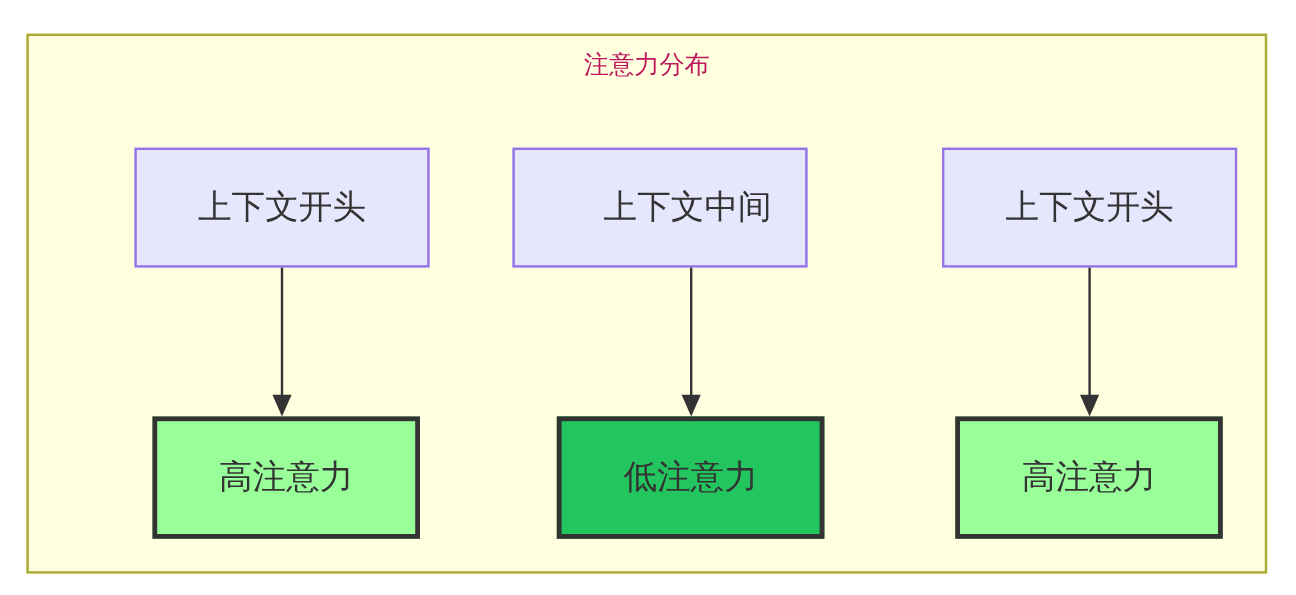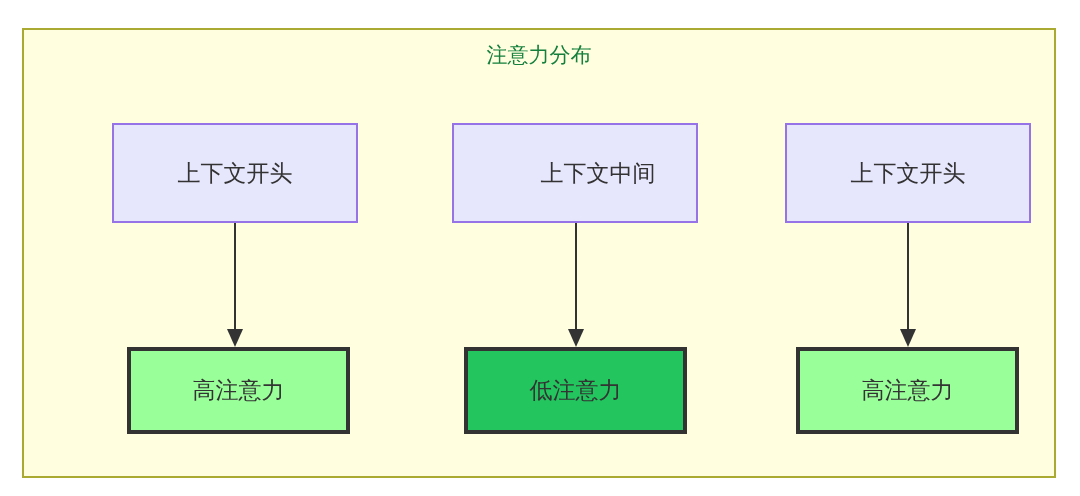--- a/index.html
+++ b/index.html
@@ -33,62 +33,62 @@
     box-sizing: border-box;
   }
 
   .subgraph-title {
     position: absolute;
     left: 0;
     top: 14px;
     width: 100%;
     text-align: center;
     font-size: 21px;
-    color: #15803d;
+    color: #be185d;
     line-height: 1;
     white-space: nowrap;
   }
 
   
   .node {
     position: absolute;
     box-sizing: border-box;
     display: flex;
     align-items: center;
     justify-content: center;
-    font-size: 23px;
+    font-size: 28px;
     color: #333333;
     white-space: nowrap;
     text-align: center;
   }
 
   .node.context {
     width: 246px;
     height: 100px;
     background: #e6e6fd;
     border: 2px solid #9673e6;
   }
 
   .node.attention {
     width: 223px;
-    height: 87px;
+    height: 102px;
     border: 4px solid #333333;
   }
 
   .node.attention.high {
     background: #99ff99;
   }
 
   .node.attention.low {
     background: #22c55e;
   }
 
   
   #ctx-start  { left: 88px;  top: 93px; }
-  #ctx-middle { left: 428px; top: 93px; padding-left: 46px; }
+  #ctx-middle { left: 403px; top: 93px; padding-left: 46px; }
   #ctx-end    { left: 761px; top: 93px; }
 
   
   #att-start  { left: 103px; top: 317px; }
   #att-middle { left: 440px; top: 317px; }
   #att-end    { left: 772px; top: 317px; }
 
   
   .edge {
     position: absolute;

